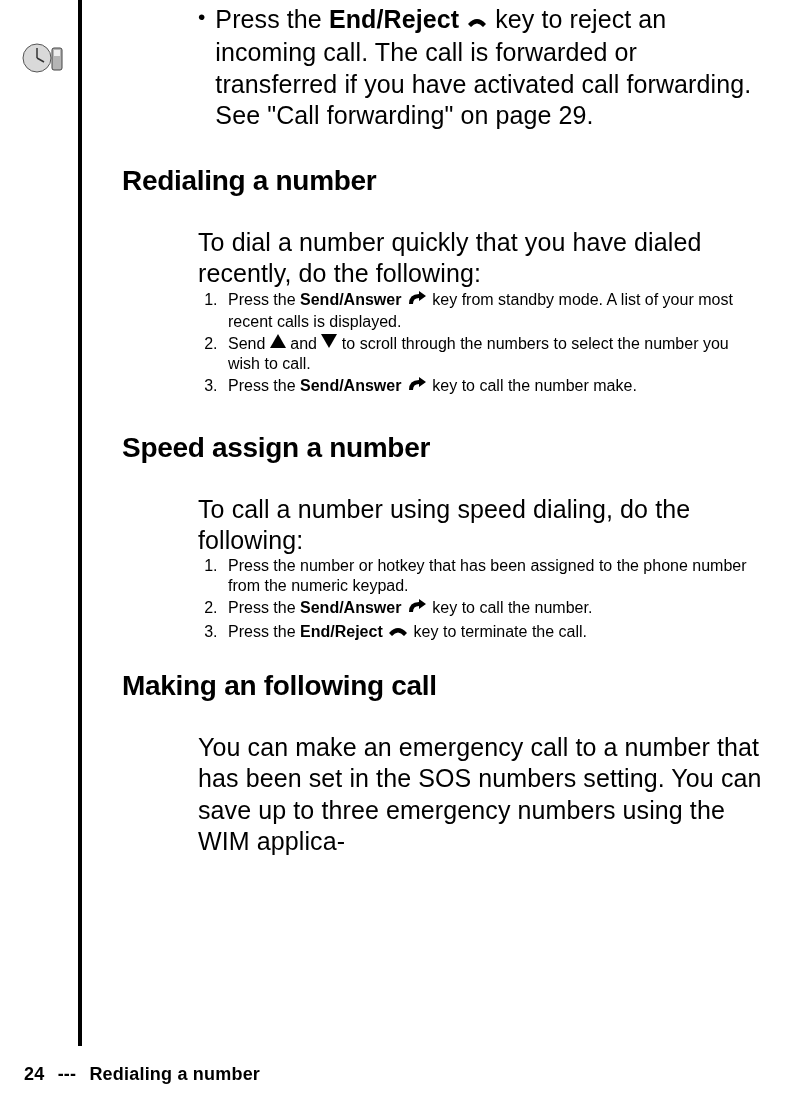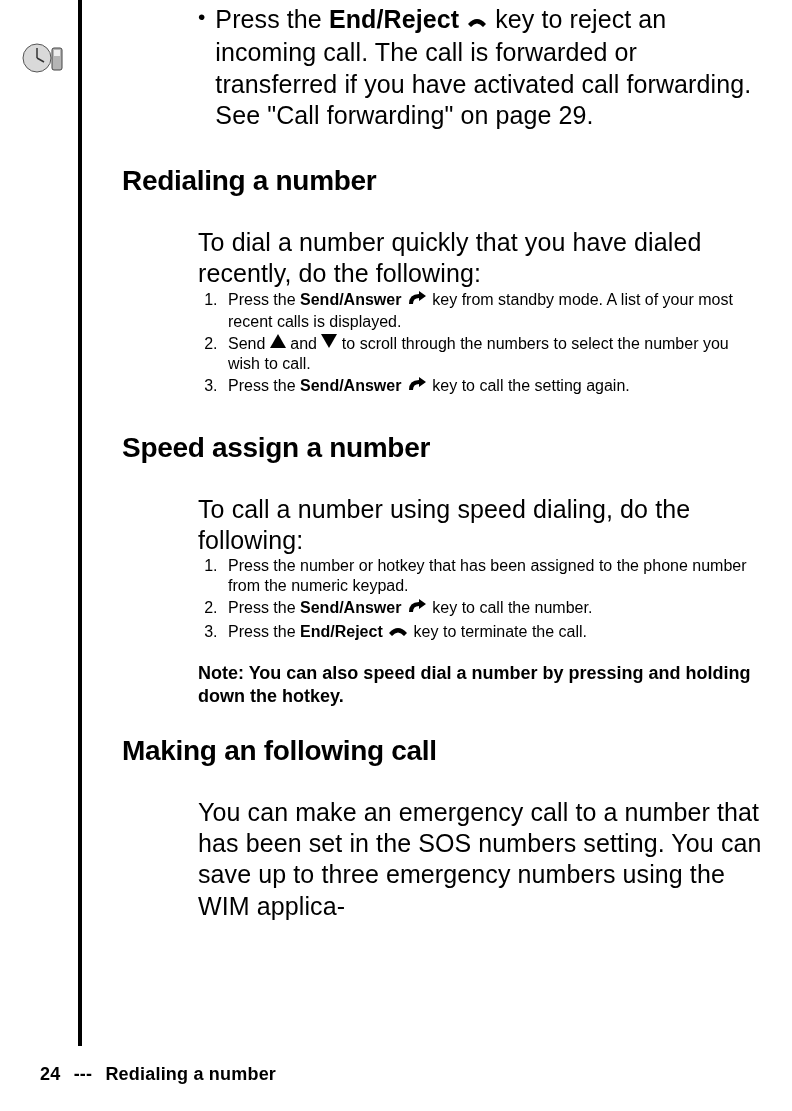--- a/index.html
+++ b/index.html
@@ -97,21 +97,21 @@
     border-bottom: 14px solid #000;
   }
   .tri-down {
     border-left: 8px solid transparent;
     border-right: 8px solid transparent;
     border-top: 14px solid #000;
   }
   .footer {
     position: absolute;
     bottom: 26px;
-    left: 40px;
+    left: 24px;
     font-size: 18px;
     font-weight: 700;
     letter-spacing: 0.2px;
   }
   .footer .dashes { margin: 0 8px; }
 </style>
 </head>
 <body>
 
 <div class="page">
@@ -157,21 +157,21 @@
       </li>
       <li>
         <span>Send </span><span class="tri-up"></span><span> and </span><span class="tri-down"></span><span> to scroll through the numbers to select the number you wish to call.</span>
       </li>
       <li>
         <span>Press the </span><b>Send/Answer</b>
         <span class="phone-icon-send">
           <svg width="22" height="16" viewBox="0 0 22 16">
               <path d="M3 13 Q3 3 13 3 L13 0 L20 5 L13 10 L13 7 Q7 7 7 13 Z" fill="#000"></path>
             </svg>
-        </span><span> key to call the setting again.</span>
+        </span><span> key to call the number make.</span>
       </li>
     </ol>
 
     <h2 class="section">Speed assign a number</h2>
 
 
     <p class="para body-text">To call a number using speed dialing, do the following:</p>
 
     <ol class="steps">
       <li>Press the number or hotkey that has been assigned to the phone number from the numeric keypad.</li>
@@ -186,21 +186,20 @@
       <li>
         <span>Press the </span><b>End/Reject</b>
         <span class="phone-icon-end">
           <svg width="22" height="14" viewBox="0 0 22 14">
               <path d="M2 8 Q11 -2 20 8 L17 11 Q11 4 5 11 Z" fill="#000"></path>
             </svg>
         </span><span> key to terminate the call.</span>
       </li>
     </ol>
 
-    <p class="note">Note: You can also speed dial a number by pressing and holding down the hotkey.</p>
 
     <h2 class="section" style="margin-top:26px;">Making an following call</h2>
 
     <p class="para body-text">You can make an emergency call to a number that has been set in the SOS numbers setting. You can save up to three emergency numbers using the WIM applica-</p>
 
   </div>
 
   <div class="footer">
     <span>24</span>
     <span class="dashes">---</span>

